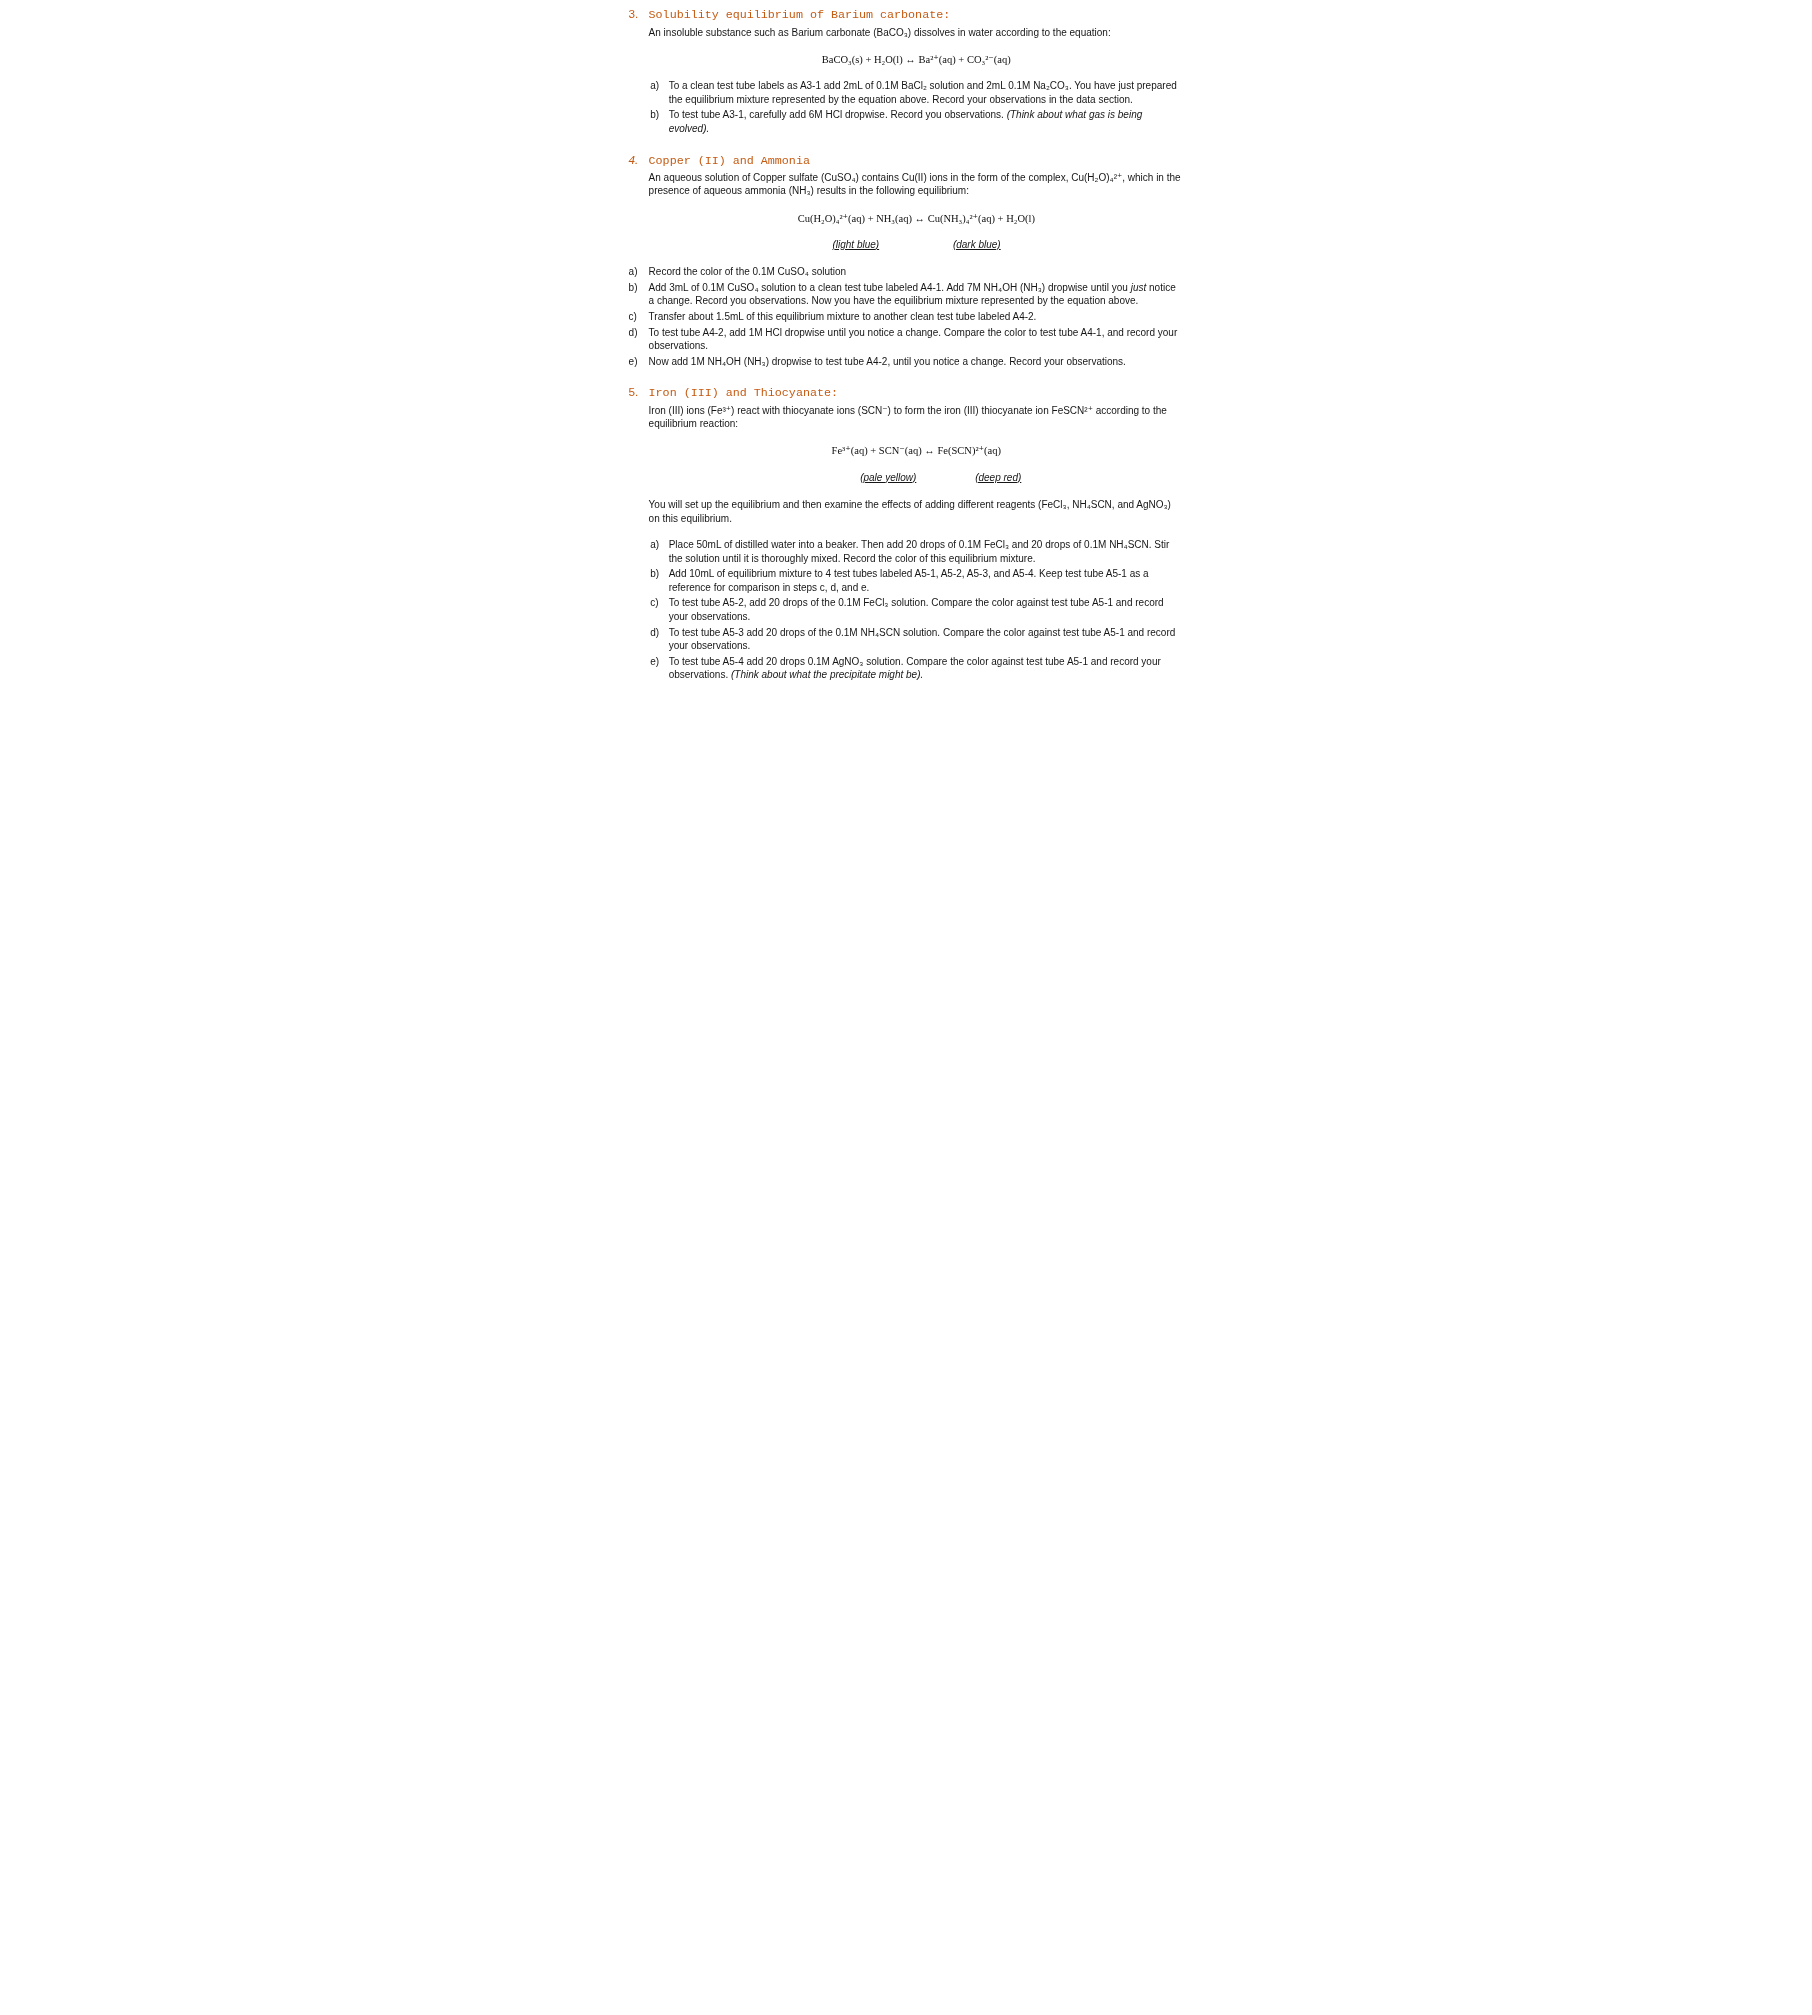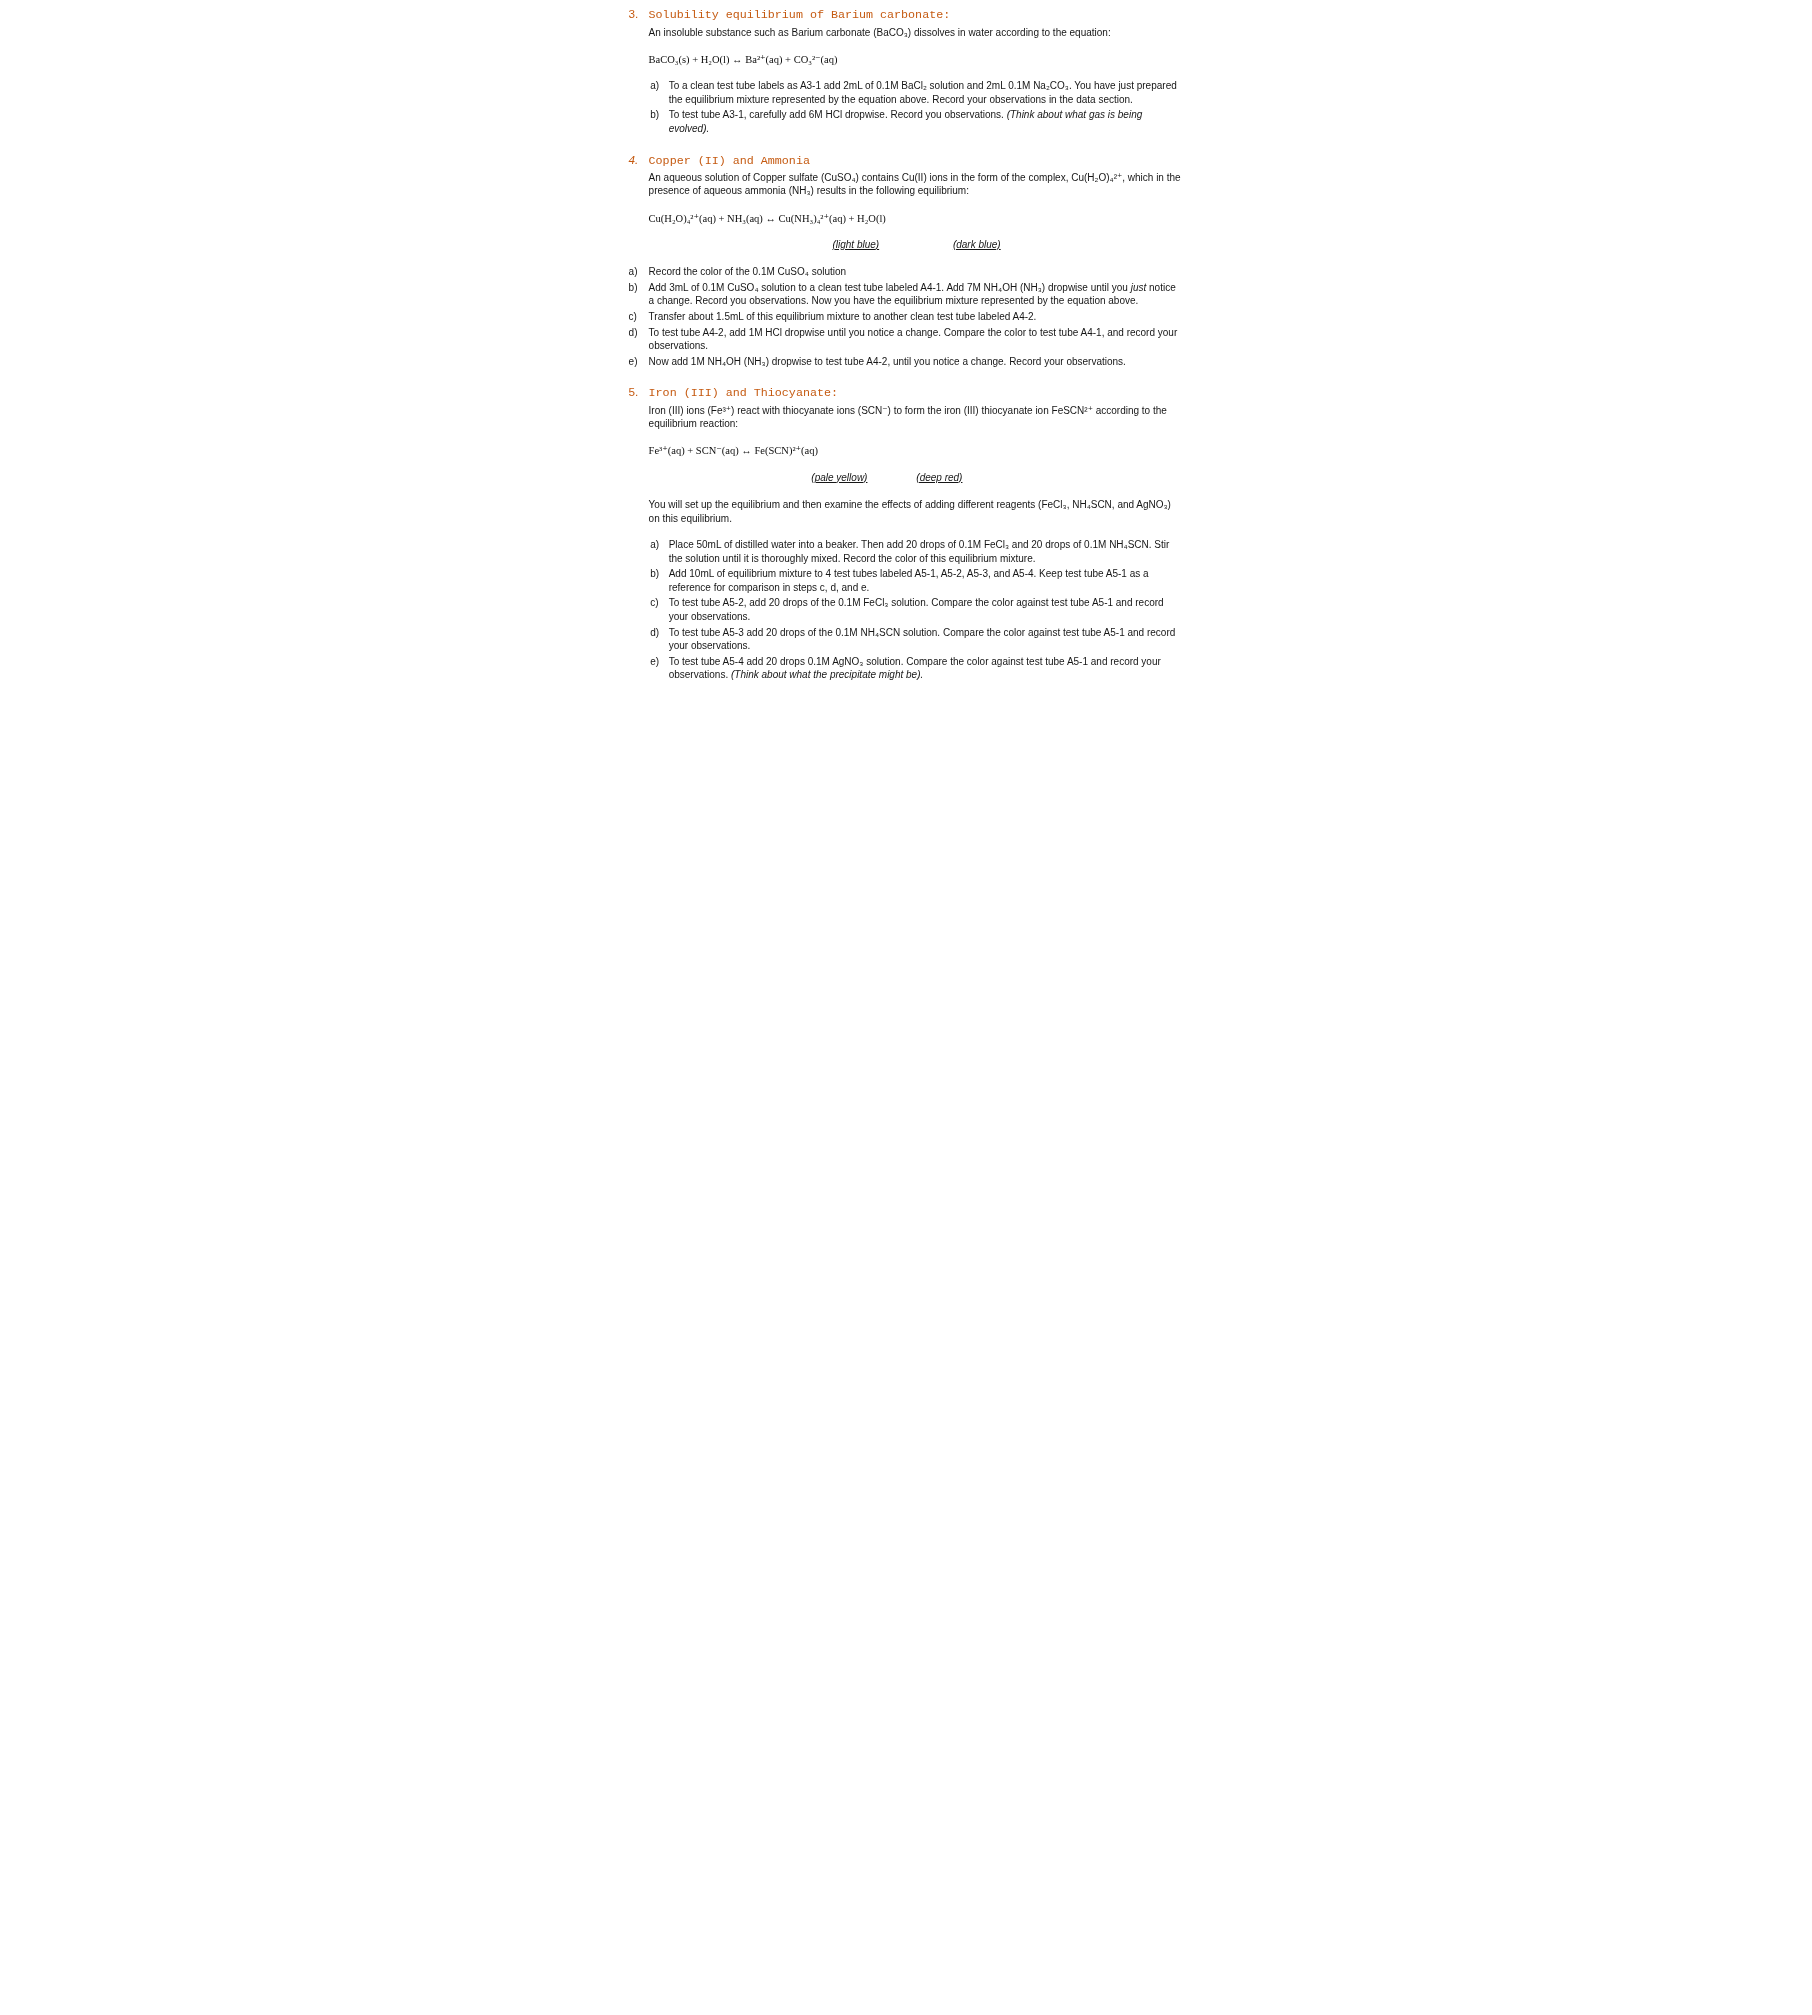--- a/index.html
+++ b/index.html
@@ -31,35 +31,35 @@
   }
   .sec-num { flex: 0 0 20px; }
   .sec-num.num-italic { font-style: italic; }
   .sec-title { flex: 1; font-family: Liberation Mono, monospace; }
 
   .section-body { margin-left: 20px; }
 
   .intro { margin: 2px 0 0 0; }
 
   .equation {
-    text-align: left;
+    text-align: center;
     font-family: "Liberation Serif", "DejaVu Serif", serif;
     font-size: 10.5px;
     color: #0d0d0d;
     margin: 13.7px 0 12px 0;
   }
 
   .color-row {
     display: flex;
     justify-content: center;
     margin: 1.6px 0 13.7px 0;
     text-decoration: underline;
   }
   .color-row.wide-gap .color-label { width: 121px; text-align: center; }
-  .color-row.narrow-gap .color-label { width: 105px; text-align: left; }
+  .color-row.narrow-gap .color-label { width: 105px; text-align: right; }
 
   .para { margin: 0 0 13px 0; }
 
   .list { margin-top: 11.3px; }
   .list.inner { margin-left: 1.6px; }
   .list.outdent { margin-left: -20px; }
 
   .list-item {
     display: flex;
     align-items: flex-start;

